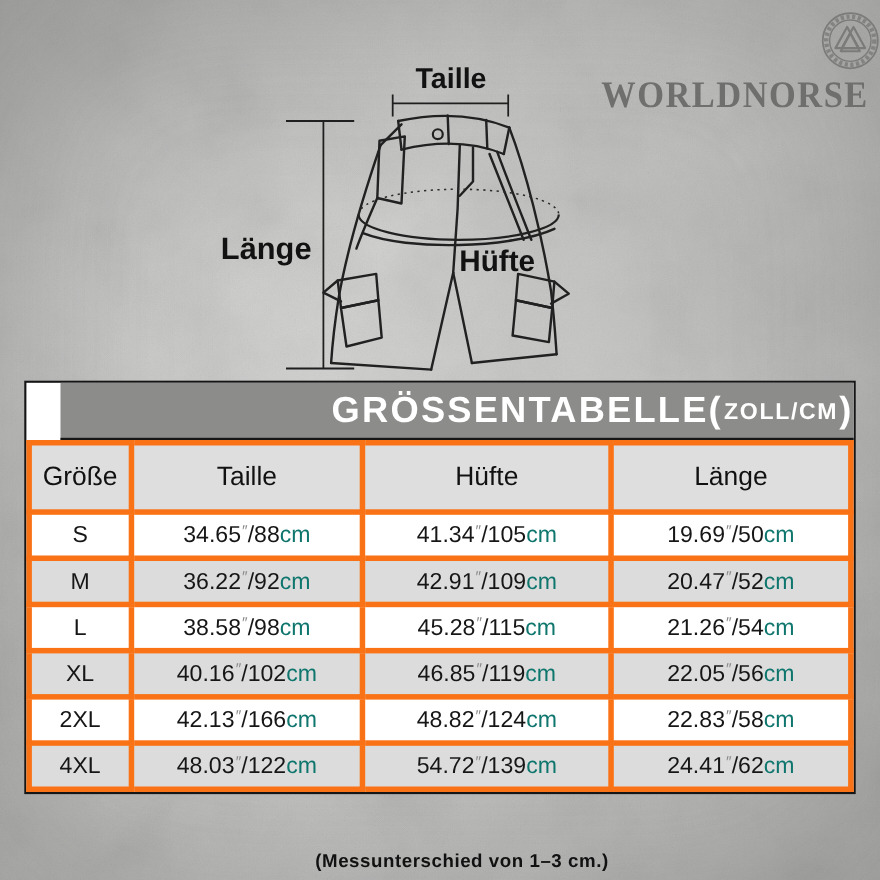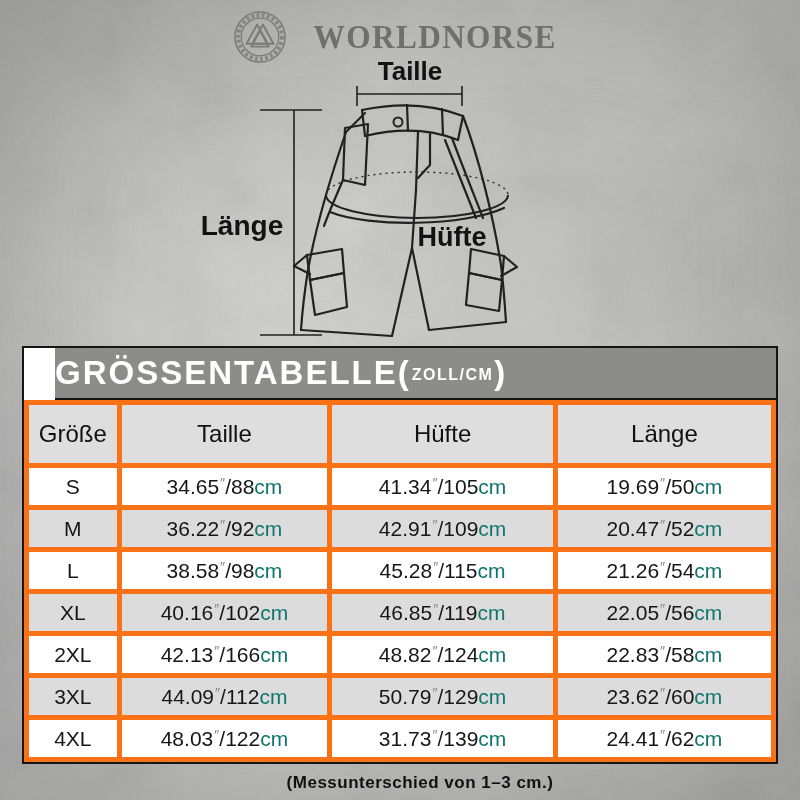--- a/index.html
+++ b/index.html
@@ -16,45 +16,45 @@
       radial-gradient(620px 520px at 86% 28%, rgba(110,110,108,0.20), transparent 70%),
       radial-gradient(520px 420px at 8% 6%, rgba(105,105,103,0.24), transparent 70%),
       radial-gradient(700px 520px at 92% 88%, rgba(108,108,106,0.22), transparent 70%),
       radial-gradient(520px 620px at 4% 78%, rgba(118,118,115,0.18), transparent 70%),
       radial-gradient(900px 700px at 45% 40%, rgba(255,255,255,0.14), transparent 75%);
     box-shadow:inset 0 0 190px rgba(88,88,86,0.38);
   }
   .content{position:absolute;left:0;top:0;width:800px;height:800px;z-index:2;}
 
   
-  .brand{position:absolute;left:0;top:10px;width:800px;display:flex;justify-content:center;align-items:center;gap:16px;}
+  .brand{position:absolute;left:0;top:10px;width:800px;display:flex;justify-content:center;align-items:flex-end;gap:4px;flex-direction:column;}
   .brand-name{
     font-family:"Liberation Serif","DejaVu Serif",serif;font-weight:bold;font-size:34px;
     letter-spacing:1.5px;color:#6f6f6d;transform:scaleX(0.92);
   }
 
   
   .diagram{position:absolute;left:190px;top:60px;width:330px;height:285px;}
   .shorts-svg{position:absolute;left:0;top:0;}
   .diag-label{position:absolute;font-weight:bold;color:#121212;text-align:center;}
   .lbl-taille{left:150px;top:-4px;width:140px;font-size:26px;}
   .lbl-laenge{left:4px;top:150px;width:96px;font-size:28px;}
   .lbl-huefte{left:212px;top:162px;width:100px;font-size:27px;}
 
   
   .size-table{
     position:absolute;left:22px;top:346px;width:756px;
     border:2px solid #151515;background:#fff;box-sizing:border-box;
   }
   .table-title{
     height:50px;background:#8c8c8a;border-bottom:2px solid #151515;
-    display:flex;align-items:center;justify-content:flex-start;
+    display:flex;align-items:center;justify-content:flex-end;
     color:#fff;font-weight:bold;font-size:33px;letter-spacing:2px;margin-left:31px;
   }
-  .table-title .small{font-size:16px;letter-spacing:1.5px;padding:0 1px;position:relative;top:2px;}
+  .table-title .small{font-size:21px;letter-spacing:1.5px;padding:0 1px;position:relative;top:2px;}
   table.sizes{width:100%;border-collapse:collapse;table-layout:fixed;}
   table.sizes th,table.sizes td{
     border:5px solid #f97316;text-align:center;vertical-align:middle;
     padding:0;line-height:1;
   }
   table.sizes th{height:58px;background:#dedede;font-weight:normal;font-size:24px;color:#111;}
   table.sizes td{height:37px;font-size:21px;color:#161616;background:#fff;}
   table.sizes tbody tr:nth-child(even) td{background:#dcdcdc;}
   col.c-size{width:12.4%;} col.c-taille{width:28.2%;} col.c-huefte{width:30.2%;} col.c-laenge{width:29.2%;}
   td.size-cell{font-size:22px;}
@@ -217,29 +217,23 @@
               <td><span>46.85</span><span class="mark">″</span><span>/119</span><span class="u">cm</span></td>
               <td><span>22.05</span><span class="mark">″</span><span>/56</span><span class="u">cm</span></td>
             </tr>
             <tr>
               <td class="size-cell">2XL</td>
               <td><span>42.13</span><span class="mark">″</span><span>/166</span><span class="u">cm</span></td>
               <td><span>48.82</span><span class="mark">″</span><span>/124</span><span class="u">cm</span></td>
               <td><span>22.83</span><span class="mark">″</span><span>/58</span><span class="u">cm</span></td>
             </tr>
             <tr>
-              <td class="size-cell">3XL</td>
-              <td><span>44.09</span><span class="mark">″</span><span>/112</span><span class="u">cm</span></td>
-              <td><span>50.79</span><span class="mark">″</span><span>/129</span><span class="u">cm</span></td>
-              <td><span>23.62</span><span class="mark">″</span><span>/60</span><span class="u">cm</span></td>
-            </tr>
-            <tr>
               <td class="size-cell">4XL</td>
               <td><span>48.03</span><span class="mark">″</span><span>/122</span><span class="u">cm</span></td>
-              <td><span>31.73</span><span class="mark">″</span><span>/139</span><span class="u">cm</span></td>
+              <td><span>54.72</span><span class="mark">″</span><span>/139</span><span class="u">cm</span></td>
               <td><span>24.41</span><span class="mark">″</span><span>/62</span><span class="u">cm</span></td>
             </tr>
           </tbody>
       </table>
     </section>
 
     <div class="footnote">(Messunterschied von 1–3 cm.)</div>
 
   </div>
 </div>

